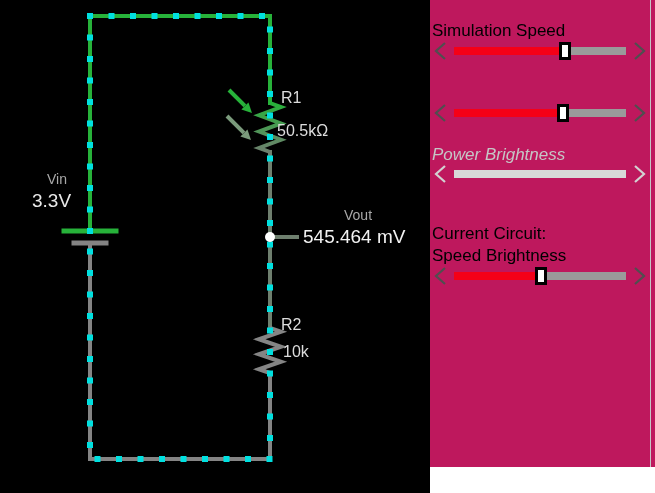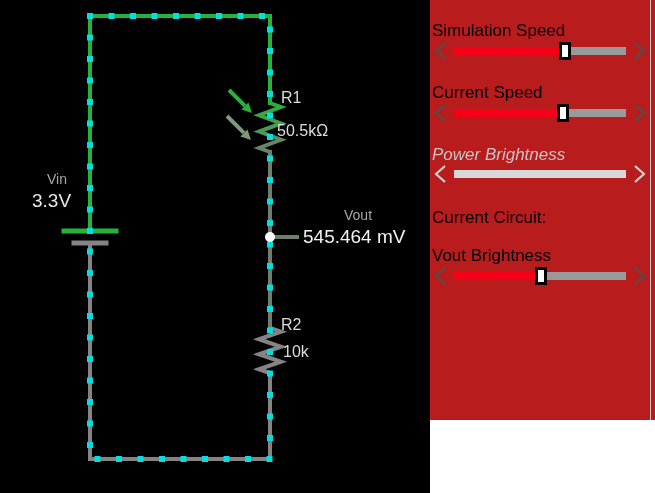--- a/index.html
+++ b/index.html
@@ -1,20 +1,20 @@
 <!DOCTYPE html>
 <html><head>
 <meta charset="utf-8">
 <style>
   html,body{margin:0;padding:0;background:#ffffff;}
   body{font-family:"Liberation Sans", sans-serif;}
   .app{width:655px;height:493px;display:flex;overflow:hidden;background:#ffffff;}
   .canvas{flex:0 0 430px;width:430px;height:493px;background:#000000;position:relative;}
   .canvas svg{display:block;}
-  .panel{position:relative;flex:1;background:#b91c1c;height:420px;}
+  .panel{position:relative;flex:1;background:#be185d;height:467px;}
   .panel::after{content:"";position:absolute;top:0;bottom:0;right:4px;width:1px;background:#c4c4c4;}
   .plabel{position:absolute;left:2px;font-size:17px;line-height:19px;color:#000000;white-space:nowrap;}
   .plabel.dim{color:#c6c6c6;font-style:italic;}
   .slider-row{position:absolute;left:2px;width:218px;height:22px;display:flex;align-items:center;}
   .chev{width:16px;height:22px;flex:0 0 16px;}
   .chev polyline{fill:none;stroke:#4f4f4f;stroke-width:2.2;}
   .track{position:relative;width:172px;height:8px;background:#9a9a9a;margin:0 6px;}
   .fill{position:absolute;left:0;top:0;height:100%;background:#f50017;}
   .thumb{position:absolute;top:50%;transform:translateY(-50%);width:12px;height:18px;background:#ffffff;border:3px solid #000000;box-sizing:border-box;}
   .slider-row.disabled .track{background:#d8d8d8;}
@@ -128,21 +128,20 @@
         </svg>
       <div class="track">
         <div class="fill" style="width: 64.5%;"></div>
         <div class="thumb" style="left: calc(64.5% - 6px);"></div>
       </div>
       <svg class="chev" viewBox="0 0 16 22">
           <polyline points="3,3 12,11 3,19"></polyline>
         </svg>
     </div>
 
-    <div class="plabel" style="top:83px">Current Speed</div>
     <div class="slider-row" style="top:102px">
       <svg class="chev" viewBox="0 0 16 22">
           <polyline points="13,3 4,11 13,19"></polyline>
         </svg>
       <div class="track">
         <div class="fill" style="width: 63.5%;"></div>
         <div class="thumb" style="left: calc(63.5% - 6px);"></div>
       </div>
       <svg class="chev" viewBox="0 0 16 22">
           <polyline points="3,3 12,11 3,19"></polyline>
@@ -156,23 +155,23 @@
         </svg>
       <div class="track">
         
         
       </div>
       <svg class="chev" viewBox="0 0 16 22">
           <polyline points="3,3 12,11 3,19"></polyline>
         </svg>
     </div>
 
-    <div class="plabel" style="top:208px">Current Circuit:</div>
+    <div class="plabel" style="top:224px">Current Circuit:</div>
 
-    <div class="plabel" style="top:246px">Vout Brightness</div>
+    <div class="plabel" style="top:246px">Speed Brightness</div>
     <div class="slider-row" style="top:265px">
       <svg class="chev" viewBox="0 0 16 22">
           <polyline points="13,3 4,11 13,19"></polyline>
         </svg>
       <div class="track">
         <div class="fill" style="width: 50.5%;"></div>
         <div class="thumb" style="left: calc(50.5% - 6px);"></div>
       </div>
       <svg class="chev" viewBox="0 0 16 22">
           <polyline points="3,3 12,11 3,19"></polyline>

